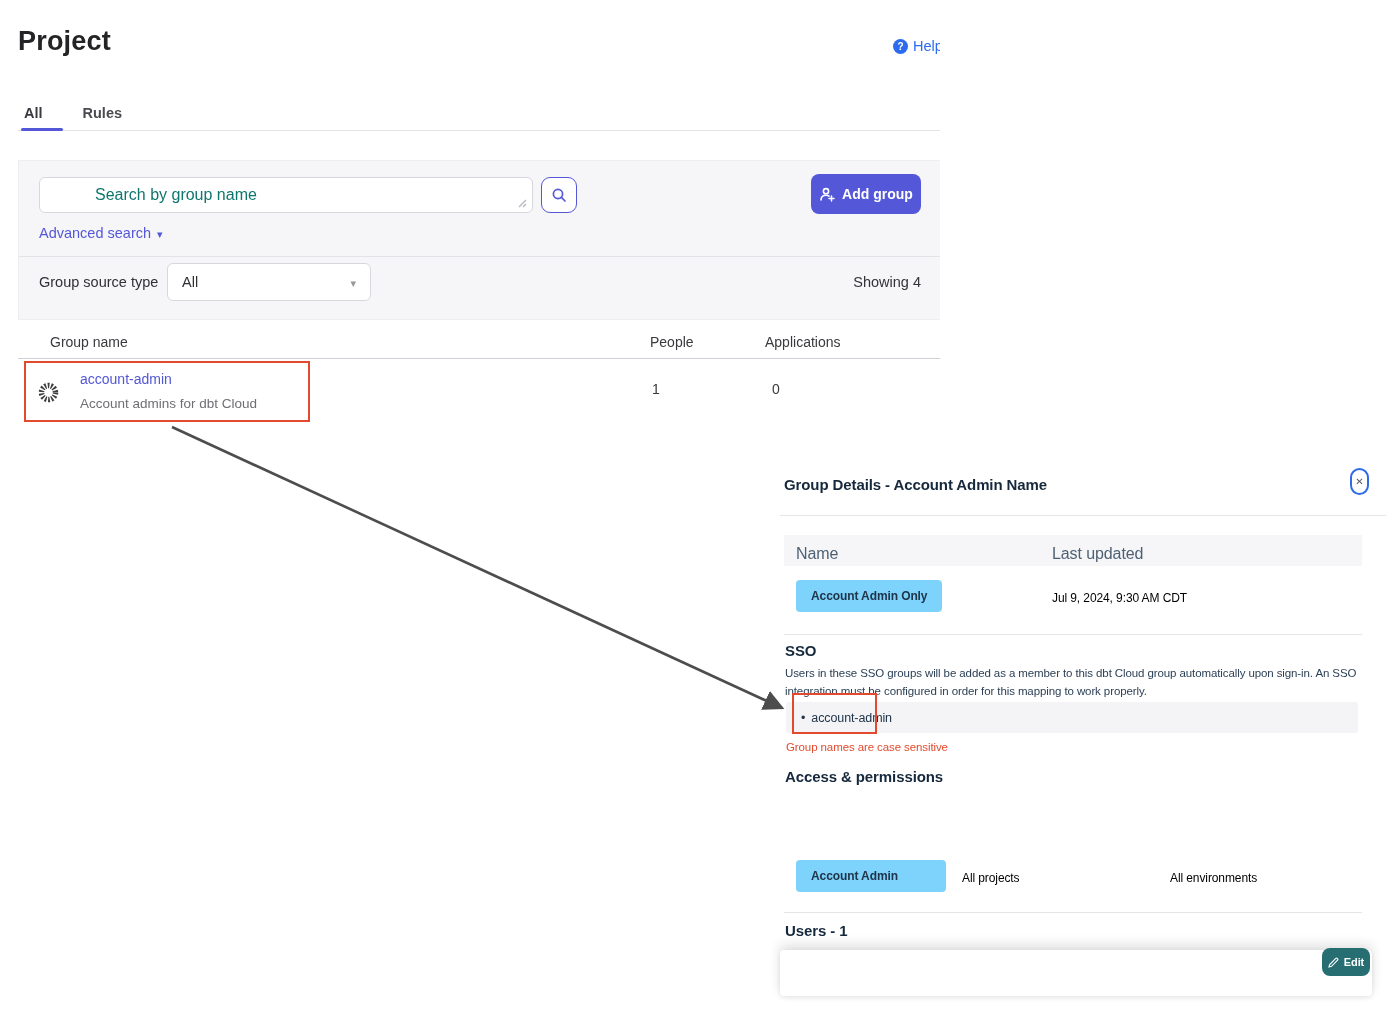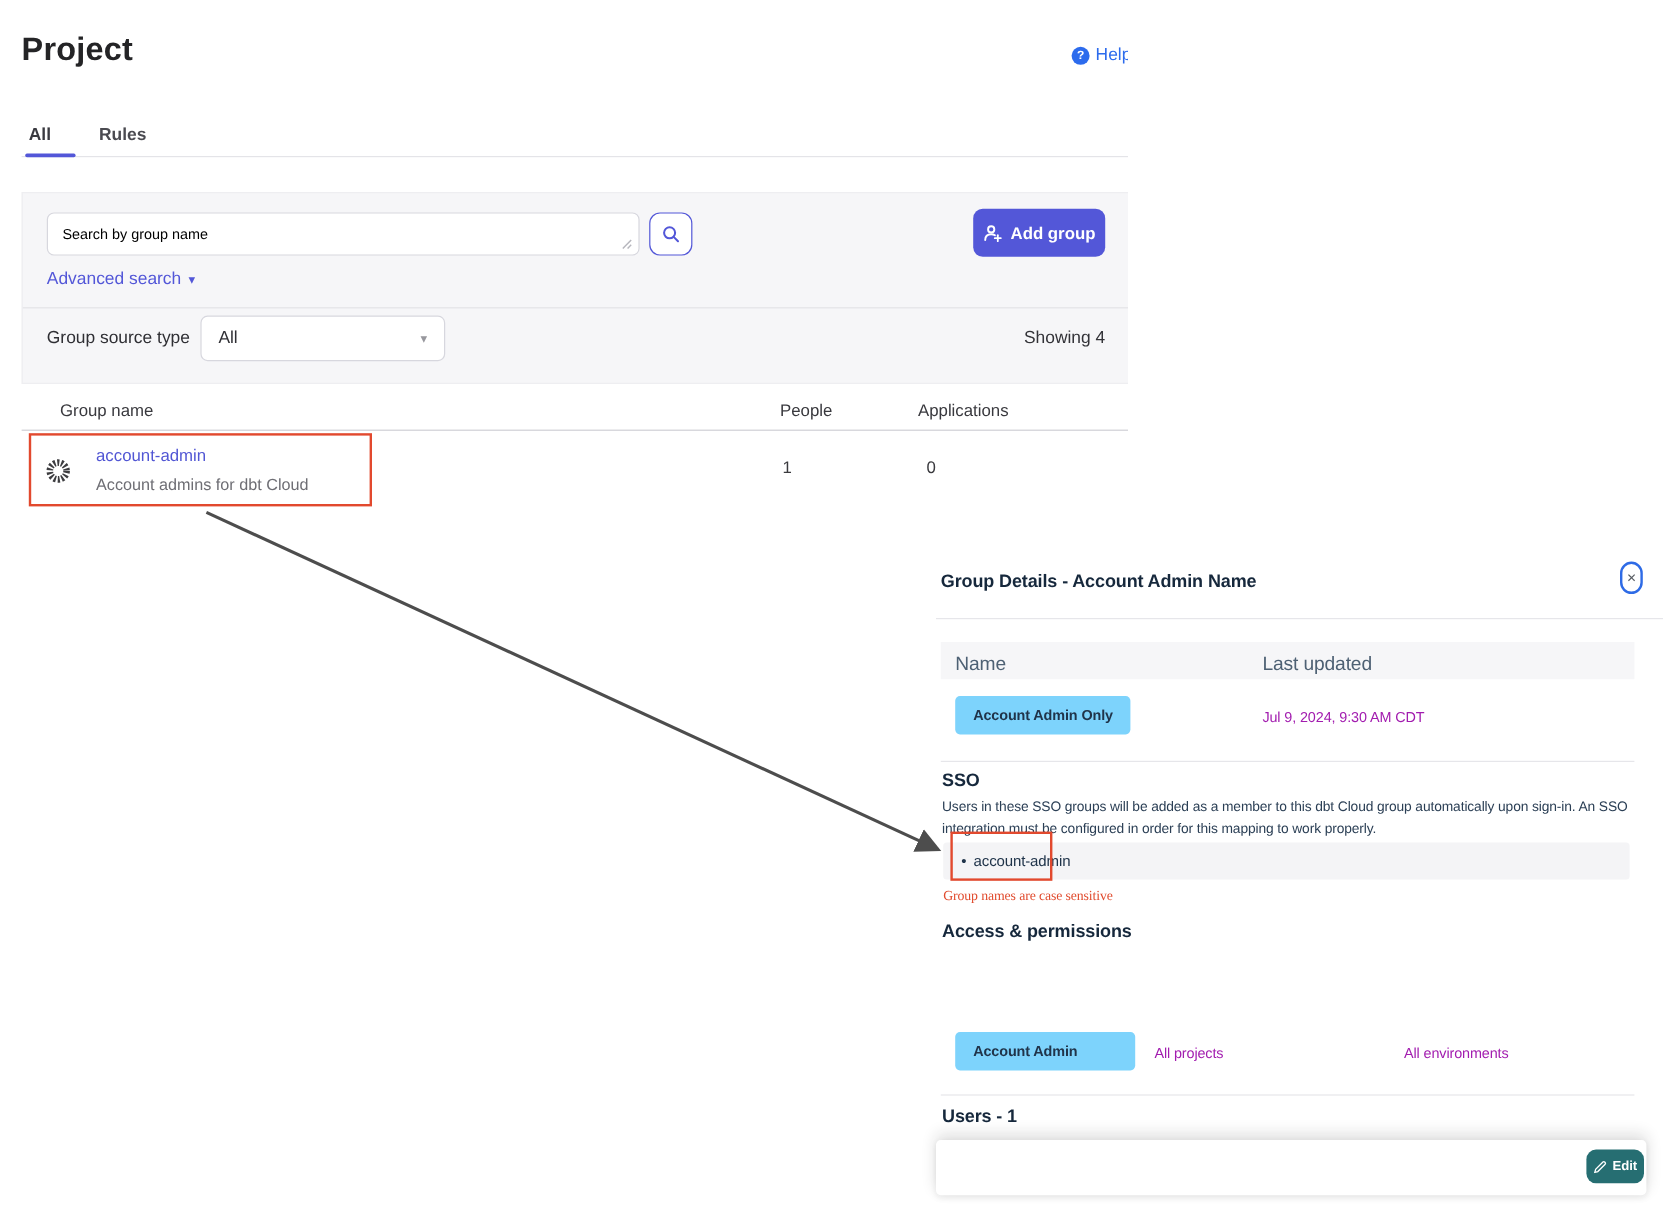--- a/index.html
+++ b/index.html
@@ -15,21 +15,21 @@
             display:flex; align-items:center; justify-content:center; flex:0 0 auto; }
   .tabs { left:24px; top:105px; display:flex; gap:40px; font-size:14.5px; }
   .tab { color:#3a3a40; font-weight:700; cursor:pointer; }
   .tab.inactive { font-weight:700; color:#4a4a50; }
   .tabs-divider { left:18px; top:130px; width:922px; height:1px; background:#e4e4e8; }
   .tab-underline { left:21px; top:128px; width:42px; height:3px; background:#5357d8; border-radius:2px; z-index:2; }
 
   .filter-panel { left:18px; top:160px; width:924px; height:160px; background:#f6f6f8; border:1px solid #eeeef1; }
   .search-box { left:20px; top:16px; width:494px; height:36px; background:#fff; border:1px solid #d7d7de; border-radius:6px;
                 display:flex; align-items:center; padding:0 12px; }
-  .search-placeholder { color:#000000; font-size:12px; flex:1; }
+  .search-placeholder { color:#0f766e; font-size:16px; flex:1;margin-left:43px; }
   .resize-handle { position:absolute; right:5px; bottom:4px; }
   .search-btn { left:522px; top:16px; width:36px; height:36px; background:#fff; border:1.5px solid #5357d8; border-radius:9px;
                 display:flex; align-items:center; justify-content:center; cursor:pointer; }
   .advanced-search { left:20px; top:64px; color:#5357d8; font-size:14.5px; display:flex; align-items:center; gap:6px; cursor:pointer; }
   .caret-indigo::before { content:"▾"; font-size:11px; color:#5357d8; }
   .add-group-btn { left:792px; top:13px; width:110px; height:40px; background:#5357d8; border-radius:8px; color:#fff;
                    font-size:14px; font-weight:700; display:flex; align-items:center; justify-content:center; gap:7px; cursor:pointer; }
   .panel-divider { left:0; top:95px; width:100%; height:1px; background:#e3e3e7; }
   .source-label { left:20px; top:113px; font-size:14.5px; color:#2f2f34; }
   .source-select { left:148px; top:102px; width:204px; height:38px; background:#fff; border:1px solid #d7d7de; border-radius:6px;
@@ -46,30 +46,30 @@
 
   
   .details { position:absolute; left:780px; top:460px; width:606px; height:549px; background:#fff; color:#20344a; letter-spacing:-.1px; }
   .d-title { left:4px; top:16px; font-size:15px; font-weight:700; color:#16283c; }
   .close-btn { left:570px; top:8px; width:19px; height:27px; border:2px solid #2e6be6; border-radius:10px;
                display:flex; align-items:center; justify-content:center; color:#555a60; font-size:10px; cursor:pointer; background:#fff; }
   .d-divider { height:1px; background:#e6e6ea; left:0; width:606px; }
   .thead-row { left:4px; width:578px; height:31px; background:#f6f6f8; }
   .th { font-size:16px; color:#4e6174; }
   .chip { background:#7dd3fc; border-radius:4px; font-size:12px; font-weight:700; color:#20344a; padding:9px 15px; display:inline-block; }
-  .d-text { font-size:12px; color:#a21caf; }
+  .d-text { font-size:12px; color:#000000; }
   .sec-h { font-size:15px; font-weight:700; color:#16283c; }
   .d-para { font-size:11.5px; line-height:1.55; color:#2b3f55; }
   .sso-bar { left:6px; top:242px; width:572px; height:31px; background:#f4f4f6; border-radius:3px; display:flex; align-items:center; padding:0 15px; }
   .sso-chip-text { font-size:12.5px; color:#20344a; display:flex; align-items:center; gap:6px; }
-  .case-note { left:6px; top:281px; font-size:11.5px; color:#e14b2e;font-family:Liberation Serif, serif; }
+  .case-note { left:6px; top:281px; font-size:11.5px; color:#e14b2e; }
   .docs-link { color:#1d6f66; text-decoration:underline; cursor:pointer; }
   .d-footer { left:0px; top:490px; width:592px; height:46px; background:#fff; border-radius:4px;
               box-shadow:0 -5px 12px rgba(30,30,30,.14), 0 2px 5px rgba(30,30,30,.08); }
-  .edit-btn { left:542px; top:498px; width:48px; height:28px; background:#266e72; border-radius:8px; color:#fff; font-size:11px;
+  .edit-btn { left:542px; top:488px; width:48px; height:28px; background:#266e72; border-radius:8px; color:#fff; font-size:11px;
               font-weight:700; display:flex; align-items:center; justify-content:center; gap:5px; cursor:pointer; }
 
   
   .red-rect { border:2px solid #e2492e; background:transparent; z-index:5; }
   .rect-row { left:24px; top:361px; width:286px; height:61px; }
   .rect-sso { left:792px; top:693px; width:85px; height:41px; }
   .arrow-overlay { position:absolute; left:0; top:0; width:1386px; height:1009px; pointer-events:none; z-index:4; }
 </style>
 </head>
 <body>

